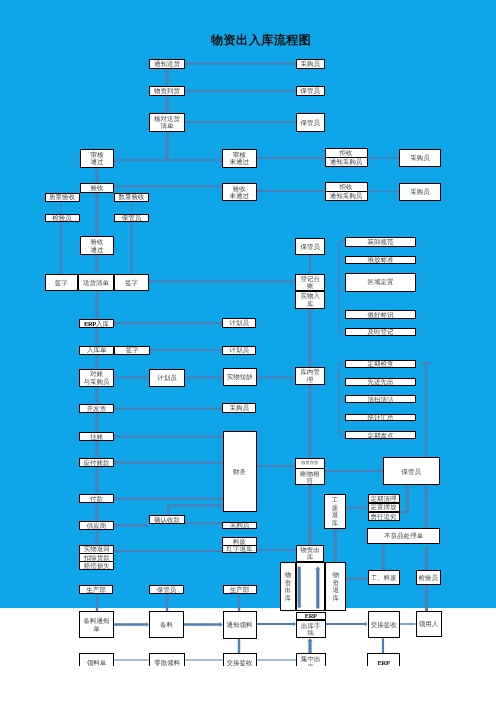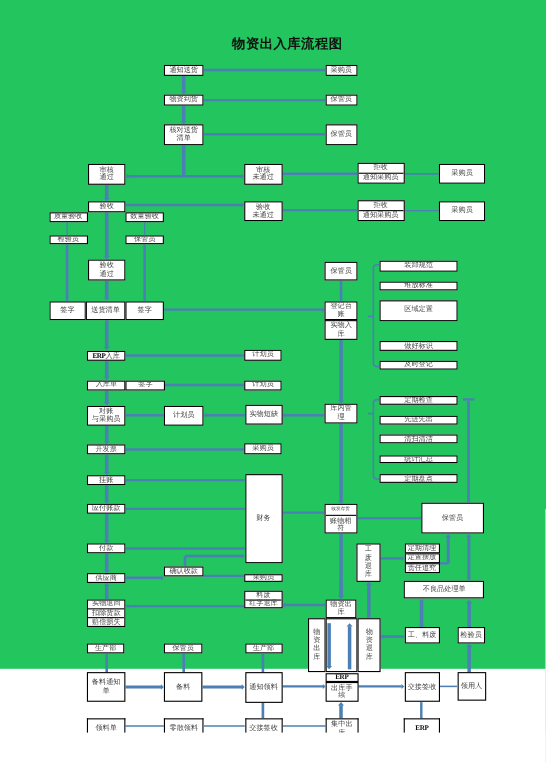--- a/index.html
+++ b/index.html
@@ -1,18 +1,18 @@
 <!DOCTYPE html>
 <html><head>
 <meta charset="utf-8">
 <style>
   html,body{margin:0;padding:0;background:#ffffff;}
   body{width:496px;height:702px;overflow:hidden;
        font-family:"Liberation Serif","DejaVu Serif",serif;}
-  #stage{position:relative;width:496px;height:608px;background:#22c55e;}
+  #stage{position:relative;width:496px;height:608px;background:#0ea5e9;}
   #title{position:absolute;left:211px;top:33.6px;text-align:left;
          font-weight:bold;font-size:12.1px;line-height:1;color:#111;letter-spacing:0.45px;
          font-family:"Liberation Serif","DejaVu Serif",serif;}
   svg#wires,svg#wires-front{position:absolute;left:0;top:0;width:496px;height:702px;}
   .node{position:absolute;box-sizing:border-box;border:0.9px solid #000;
         background:#fff;display:flex;flex-direction:column;overflow:hidden;}
   .cell{flex:1;display:flex;flex-direction:column;align-items:center;
         justify-content:center;text-align:center;color:#454545;font-size:6.5px;
         line-height:1.15;box-sizing:border-box;min-height:0;}
   .cell + .cell{border-top:0.9px solid #000;}

